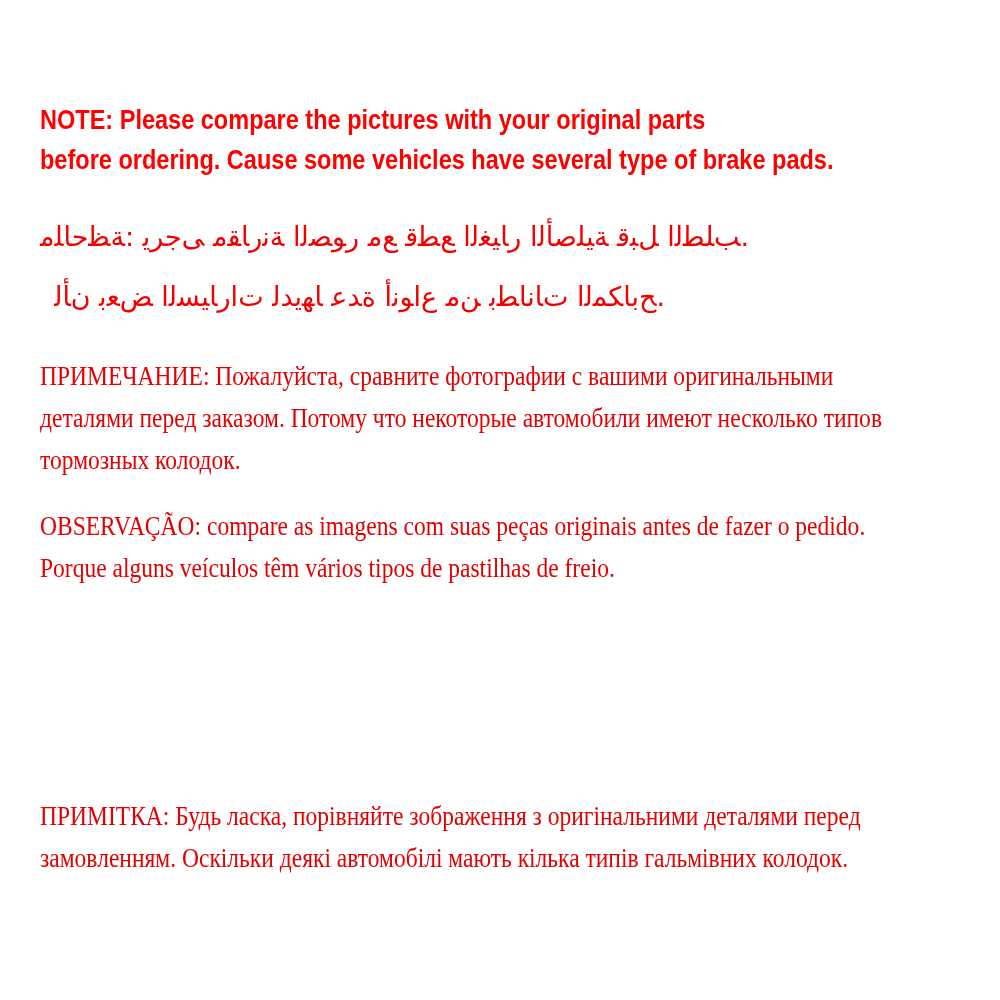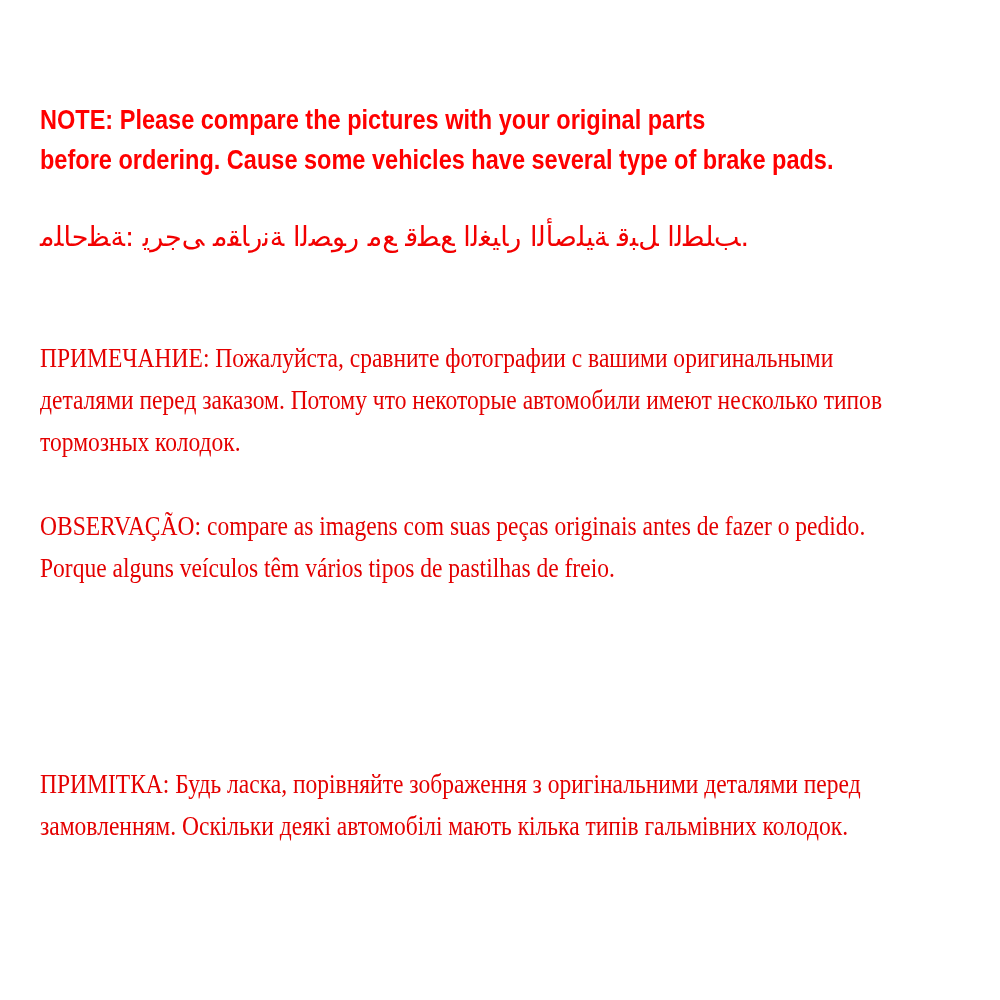--- a/index.html
+++ b/index.html
@@ -45,37 +45,38 @@
     width: 625px;
     text-align: right;
   }
   .arab {
     font-family: "DejaVu Sans", sans-serif;
     font-size: 27px;
     line-height: 60px;
     color: #f20000;
     transform: none;
   }
-  .block-ru { top: 337px; }
+  .block-ru { top: 355px; }
   .block-pt { top: 505px; }
   .block-es { top: 641px; }
-  .block-uk { top: 763px; }
+  .block-uk { top: 795px; }
 </style>
 </head>
 <body>
 
 <div class="canvas">
 
   <section class="block block-en">
     <div class="ln sans">NOTE: Please compare the pictures with your original parts</div>
     <div class="ln sans">before ordering. Cause some vehicles have several type of brake pads.</div>
   </section>
 
   <section class="block block-ar" dir="ltr">
     <div class="ln arab">‎م‎ل‎ا‎ح‎ظ‎ة‎:‎ ‎ي‎ر‎ج‎ى‎ ‎م‎ق‎ا‎ر‎ن‎ة‎ ‎ا‎ل‎ص‎و‎ر‎ ‎م‎ع‎ ‎ق‎ط‎ع‎ ‎ا‎ل‎غ‎ي‎ا‎ر‎ ‎ا‎ل‎أ‎ص‎ل‎ي‎ة‎ ‎ق‎ب‎ل‎ ‎ا‎ل‎ط‎ل‎ب‎.‎</div>
+    <div class="ln arab">‎ل‎أ‎ن‎ ‎ب‎ع‎ض‎ ‎ا‎ل‎س‎ي‎ا‎ر‎ا‎ت‎ ‎ل‎د‎ي‎ه‎ا‎ ‎ع‎د‎ة‎ ‎أ‎ن‎و‎ا‎ع‎ ‎م‎ن‎ ‎ب‎ط‎ا‎ن‎ا‎ت‎ ‎ا‎ل‎م‎ك‎ا‎ب‎ح‎.‎</div>
   </section>
 
   <section class="block block-ru">
     <div class="ln serif">ПРИМЕЧАНИЕ: Пожалуйста, сравните фотографии с вашими оригинальными</div>
     <div class="ln serif">деталями перед заказом. Потому что некоторые автомобили имеют несколько типов</div>
     <div class="ln serif">тормозных колодок.</div>
   </section>
 
   <section class="block block-pt">
     <div class="ln serif">OBSERVAÇÃO: compare as imagens com suas peças originais antes de fazer o pedido.</div>

